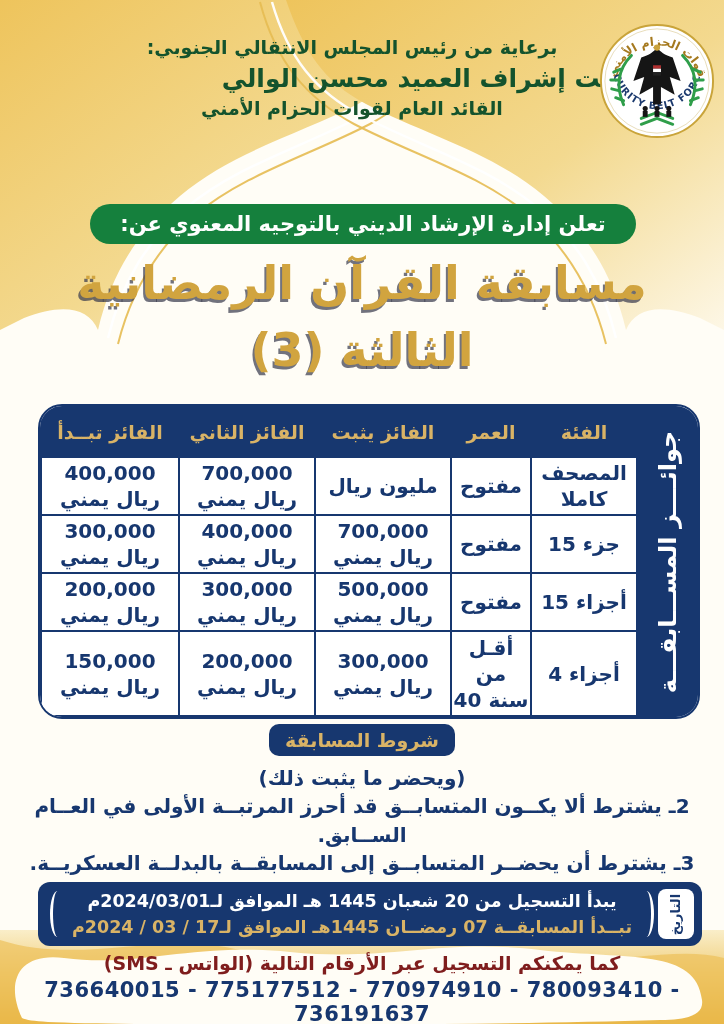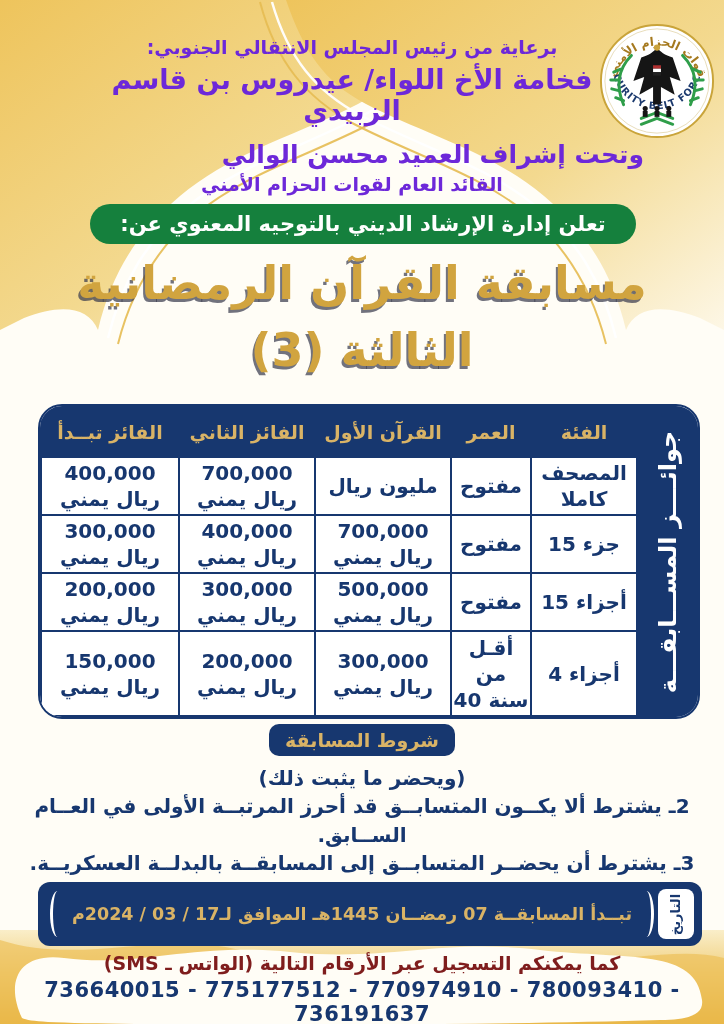--- a/index.html
+++ b/index.html
@@ -1,21 +1,21 @@
 <!DOCTYPE html>
 <html lang="ar" dir="rtl"><head>
 <meta charset="utf-8">
 <style>
   html,body{margin:0;padding:0;}
   body{font-family:"DejaVu Sans",sans-serif;}
   .poster{position:relative;width:724px;height:1024px;overflow:hidden;background:#fffdf6;direction:rtl;}
   .bg{position:absolute;inset:0;z-index:0;}
   .logo{position:absolute;top:22px;right:8px;width:118px;height:118px;z-index:3;}
   
-  .header-block{position:absolute;top:36px;left:60px;right:80px;text-align:center;z-index:2;color:#6d28d9;}
+  .header-block{position:absolute;top:36px;left:60px;right:80px;text-align:center;z-index:2;color:#14532d;}
   .sponsor-line{font-size:19px;font-weight:700;margin-bottom:6px;}
   .patron-line{font-size:27px;font-weight:800;margin-bottom:14px;}
   .supervision-line{font-size:25px;font-weight:800;margin-bottom:4px;text-align:right;}
   .commander-line{font-size:19px;font-weight:700;}
   
   .pill{position:absolute;top:204px;left:90px;right:88px;height:40px;background:#15803d;border-radius:26px;
         display:flex;align-items:center;justify-content:center;color:#ffffff;font-size:21px;font-weight:800;z-index:2;}
   .big-title{position:absolute;top:250px;left:0;right:0;text-align:center;z-index:2;
              color:#d1a43f;font-weight:800;font-size:46px;line-height:1.45;
              text-shadow:-2px 3px 0 rgba(58,60,78,0.72);}
@@ -127,21 +127,20 @@
         <circle cx="60" cy="88" r="2.6"></circle>
           <rect x="57.5" y="90.5" width="5" height="6"></rect>
         <circle cx="72" cy="88" r="2.6"></circle>
           <rect x="69.5" y="90.5" width="5" height="6"></rect>
       </g>
     </g>
   </svg>
 
   <div class="header-block">
     <div class="sponsor-line">برعاية من رئيس المجلس الانتقالي الجنوبي:</div>
-    <div class="patron-line">فخامة الأخ اللواء/ عيدروس بن قاسم الزبيدي</div>
     <div class="supervision-line">وتحت إشراف العميد محسن الوالي</div>
     <div class="commander-line">القائد العام لقوات الحزام الأمني</div>
   </div>
 
   <div class="pill">تعلن إدارة الإرشاد الديني بالتوجيه المعنوي عن:</div>
 
   <div class="big-title">
     <div>مسابقة القرآن الرمضانية</div>
     <div>الثالثة (3)</div>
   </div>
@@ -155,21 +154,21 @@
         <col class="col-cat">
           <col class="col-age">
           <col class="col-w">
           <col class="col-w">
           <col>
       </colgroup>
       <tbody>
           <tr>
         <th>الفئة</th>
         <th>العمر</th>
-        <th>القرآن الأول</th>
+        <th>الفائز يثبت</th>
         <th>الفائز الثاني</th>
         <th>الفائز تبــدأ</th>
       </tr>
       <tr>
         <td>المصحف
 كاملا</td>
         <td>مفتوح</td>
         <td>مليون ريال</td>
         <td>700,000
 ريال يمني</td>
@@ -217,20 +216,21 @@
     <div class="cond-item">2ـ يشترط ألا يكــون المتسابــق قد أحرز المرتبــة الأولى في العــام الســابق.</div>
     <div class="cond-item">3ـ يشترط أن يحضــر المتسابــق إلى المسابقــة بالبدلــة العسكريــة.</div>
   </div>
 
   <div class="dates-box">
     <div class="date-label">
       <span>التاريخ</span>
     </div>
     <div class="paren paren-far"></div>
     <div class="date-lines">
+      <div class="date-line1">يبدأ التسجيل من 20 شعبان 1445 هـ الموافق لـ01‏/03‏/2024م</div>
       <div class="date-line2">تبــدأ المسابقــة 07 رمضــان 1445هـ الموافق لـ17‏ / 03‏ / 2024م</div>
     </div>
     <div class="paren paren-near"></div>
   </div>
 
   <div class="contact">
     <div class="contact-note">كما يمكنكم التسجيل عبر الأرقام التالية (الواتس ـ SMS)</div>
     <div class="contact-numbers" dir="ltr">736640015 - 775177512 - 770974910 - 780093410 - 736191637</div>
   </div>
 

